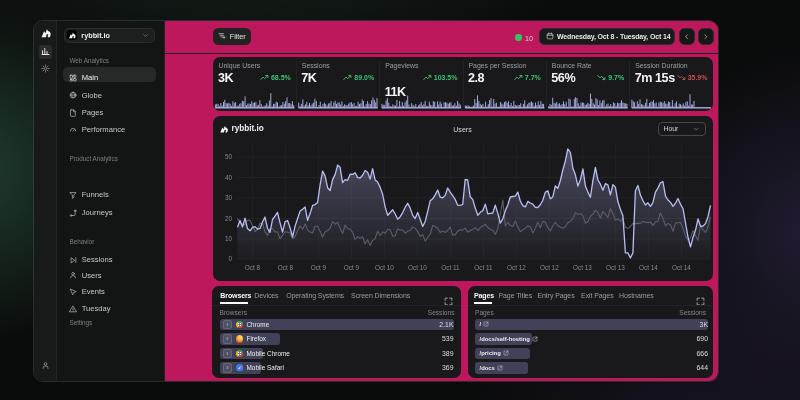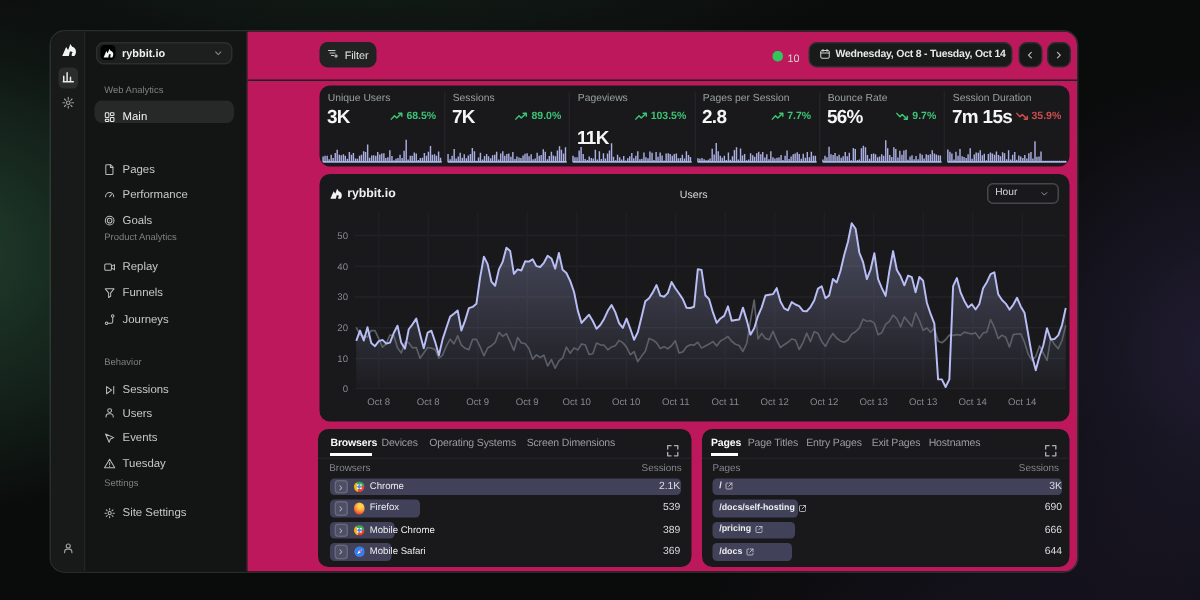--- a/index.html
+++ b/index.html
@@ -73,50 +73,42 @@
     <div class="navlab" style="top:36.8px">Web Analytics</div>
       <div class="nav on" style="top:46.8px">
         <svg width="8.2" height="8.2" viewBox="0 0 24 24">
           <rect x="3.5" y="3.5" width="7" height="9" rx="1.5" stroke="#e8e9e8" stroke-width="2" fill="none" stroke-linecap="round" stroke-linejoin="round"></rect>
           <rect x="13.5" y="3.5" width="7" height="5.5" rx="1.5" stroke="#e8e9e8" stroke-width="2" fill="none" stroke-linecap="round" stroke-linejoin="round"></rect>
           <rect x="13.5" y="12.5" width="7" height="8" rx="1.5" stroke="#e8e9e8" stroke-width="2" fill="none" stroke-linecap="round" stroke-linejoin="round"></rect>
           <rect x="3.5" y="16" width="7" height="4.5" rx="1.5" stroke="#e8e9e8" stroke-width="2" fill="none" stroke-linecap="round" stroke-linejoin="round"></rect>
         </svg>
         <span>Main</span>
       </div>
+      <div class="nav" style="top:64.1px">
+        <svg width="8.2" height="8.2" viewBox="0 0 24 24">
+          <circle cx="12" cy="12" r="8.5" stroke="#b9bdba" stroke-width="2" fill="none" stroke-linecap="round" stroke-linejoin="round"></circle>
+          <path d="M3.5 12h17M12 3.5c2.6 2.3 4 5.2 4 8.5s-1.4 6.2-4 8.5c-2.6-2.3-4-5.2-4-8.5s1.4-6.2 4-8.5z" stroke="#b9bdba" stroke-width="2" fill="none" stroke-linecap="round" stroke-linejoin="round"></path>
+        </svg>
+        <span>Globe</span>
+      </div>
       <div class="nav" style="top:81.4px">
         <svg width="8.2" height="8.2" viewBox="0 0 24 24">
           <path d="M6 2.5h8l4.5 4.5V20a1.5 1.5 0 0 1-1.5 1.5H6A1.5 1.5 0 0 1 4.5 20V4A1.5 1.5 0 0 1 6 2.5z" stroke="#b9bdba" stroke-width="2" fill="none" stroke-linecap="round" stroke-linejoin="round"></path>
           <path d="M13.5 2.5V8h5" stroke="#b9bdba" stroke-width="2" fill="none" stroke-linecap="round" stroke-linejoin="round"></path>
         </svg>
         <span>Pages</span>
       </div>
       <div class="nav" style="top:98.3px">
         <svg width="8.2" height="8.2" viewBox="0 0 24 24">
           <path d="M4 15a8 8 0 0 1 16 0" stroke="#b9bdba" stroke-width="2" fill="none" stroke-linecap="round" stroke-linejoin="round"></path>
           <path d="M12 15l3.5-4" stroke="#b9bdba" stroke-width="2" fill="none" stroke-linecap="round" stroke-linejoin="round"></path>
         </svg>
         <span>Performance</span>
       </div>
-      <div class="nav" style="top:115.2px">
-        <svg width="8.2" height="8.2" viewBox="0 0 24 24">
-          <circle cx="12" cy="12" r="8.5" stroke="#b9bdba" stroke-width="2" fill="none" stroke-linecap="round" stroke-linejoin="round"></circle>
-          <circle cx="12" cy="12" r="4.5" stroke="#b9bdba" stroke-width="2" fill="none" stroke-linecap="round" stroke-linejoin="round"></circle>
-          <circle cx="12" cy="12" r="1" fill="#b9bdba"></circle>
-        </svg>
-        <span>Goals</span>
-      </div>
       <div class="navlab" style="top:134.1px">Product Analytics</div>
-      <div class="nav" style="top:146.2px">
-        <svg width="8.2" height="8.2" viewBox="0 0 24 24">
-          <rect x="2.5" y="6" width="13" height="12" rx="2" stroke="#b9bdba" stroke-width="2" fill="none" stroke-linecap="round" stroke-linejoin="round"></rect>
-          <path d="M15.5 10.5l6-3.5v10l-6-3.5" stroke="#b9bdba" stroke-width="2" fill="none" stroke-linecap="round" stroke-linejoin="round"></path>
-        </svg>
-        <span>Replay</span>
-      </div>
       <div class="nav" style="top:163.6px">
         <svg width="8.2" height="8.2" viewBox="0 0 24 24">
           <path d="M3.5 4.5h17l-6.5 8v6.5l-4 2.5v-9z" stroke="#b9bdba" stroke-width="2" fill="none" stroke-linecap="round" stroke-linejoin="round"></path>
         </svg>
         <span>Funnels</span>
       </div>
       <div class="nav" style="top:181.2px">
         <svg width="8.2" height="8.2" viewBox="0 0 24 24">
           <circle cx="6" cy="19" r="2.5" stroke="#b9bdba" stroke-width="2" fill="none" stroke-linecap="round" stroke-linejoin="round"></circle>
           <circle cx="18" cy="5" r="2.5" stroke="#b9bdba" stroke-width="2" fill="none" stroke-linecap="round" stroke-linejoin="round"></circle>
@@ -146,27 +138,20 @@
         <span>Events</span>
       </div>
       <div class="nav" style="top:277.3px">
         <svg width="8.2" height="8.2" viewBox="0 0 24 24">
           <path d="M12 3.5L22 20H2z" stroke="#b9bdba" stroke-width="2" fill="none" stroke-linecap="round" stroke-linejoin="round"></path>
           <path d="M12 10v4M12 17.2v.3" stroke="#b9bdba" stroke-width="2" fill="none" stroke-linecap="round" stroke-linejoin="round"></path>
         </svg>
         <span>Tuesday</span>
       </div>
       <div class="navlab" style="top:298.7px">Settings</div>
-      <div class="nav" style="top:310.5px">
-        <svg width="8.2" height="8.2" viewBox="0 0 24 24">
-          <circle cx="12" cy="12" r="3" stroke="#b9bdba" stroke-width="2" fill="none" stroke-linecap="round" stroke-linejoin="round"></circle>
-          <path d="M12 2.8v2.7M12 18.5v2.7M2.8 12h2.7M18.5 12h2.7M5.5 5.5l1.9 1.9M16.6 16.6l1.9 1.9M18.5 5.5l-1.9 1.9M7.4 16.6l-1.9 1.9" stroke="#b9bdba" stroke-width="2" fill="none" stroke-linecap="round" stroke-linejoin="round"></path>
-        </svg>
-        <span>Site Settings</span>
-      </div>
   </div>
 
   <div class="main">
     <div class="topbar">
       <div class="btn" style="left:48px;top:7px;width:38px;height:17px;background:#202322;font-size:7.2px">
         <svg width="8" height="8" viewBox="0 0 24 24">
             <path d="M3 5h13M6 10h10M9 15h4" stroke="#cfd2d0" stroke-width="2.2" fill="none" stroke-linecap="round"></path>
             <path d="M18 13v6M15 16h6" stroke="#cfd2d0" stroke-width="2.2" fill="none" stroke-linecap="round"></path>
           </svg>Filter</div>
       <div class="abs" style="left:350px;top:13.5px;width:6.5px;height:6.5px;border-radius:50%;background:#30c75c"></div>

